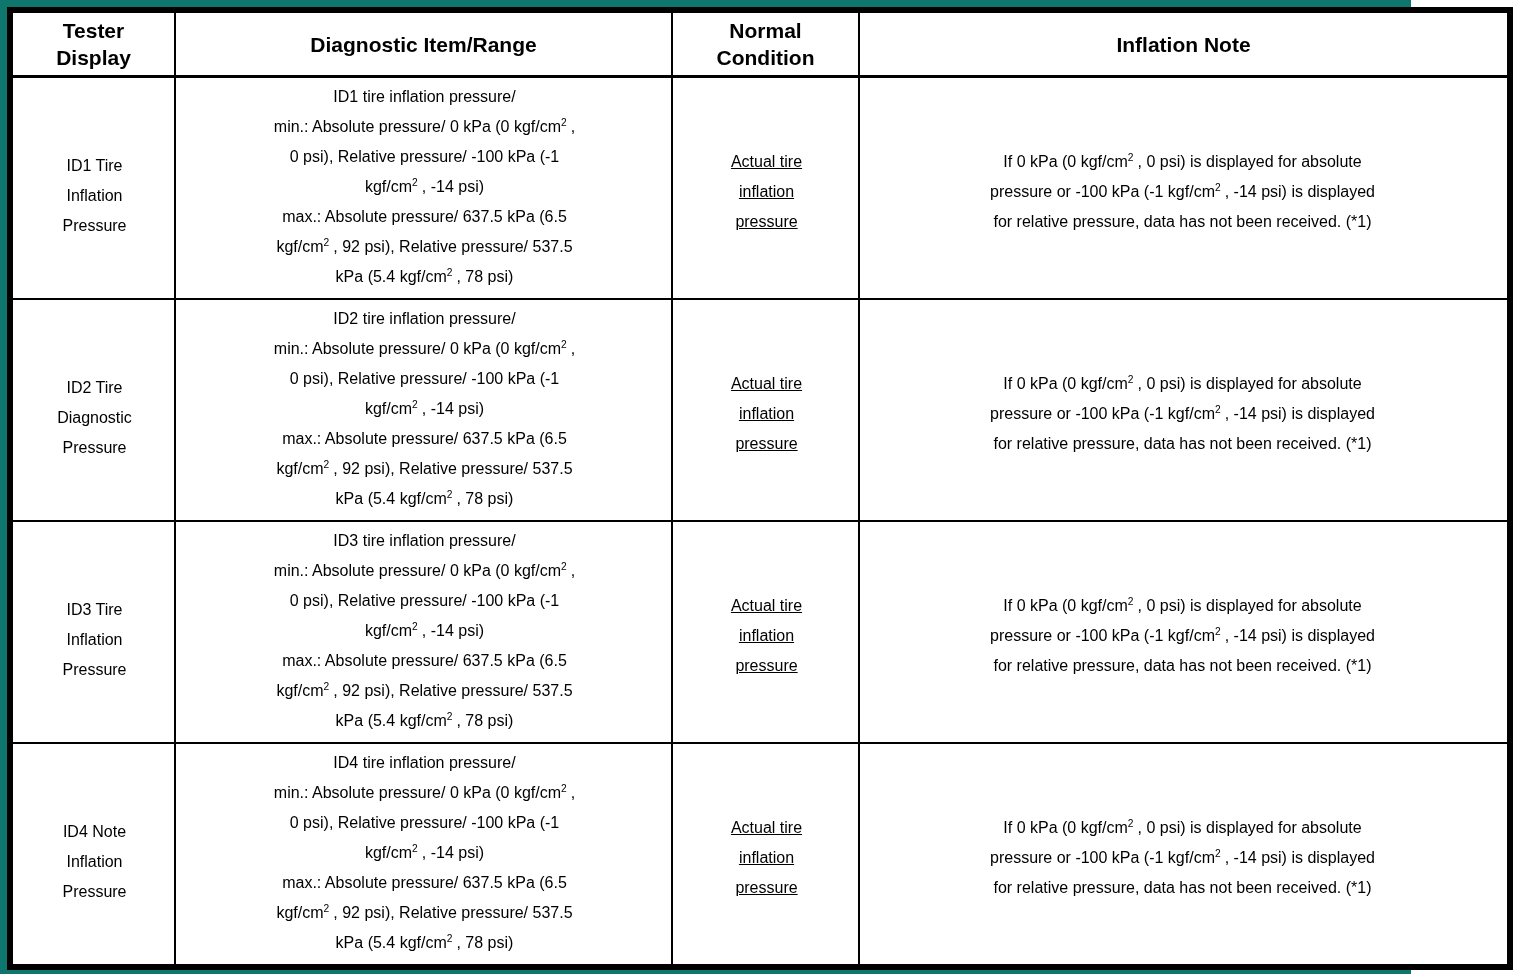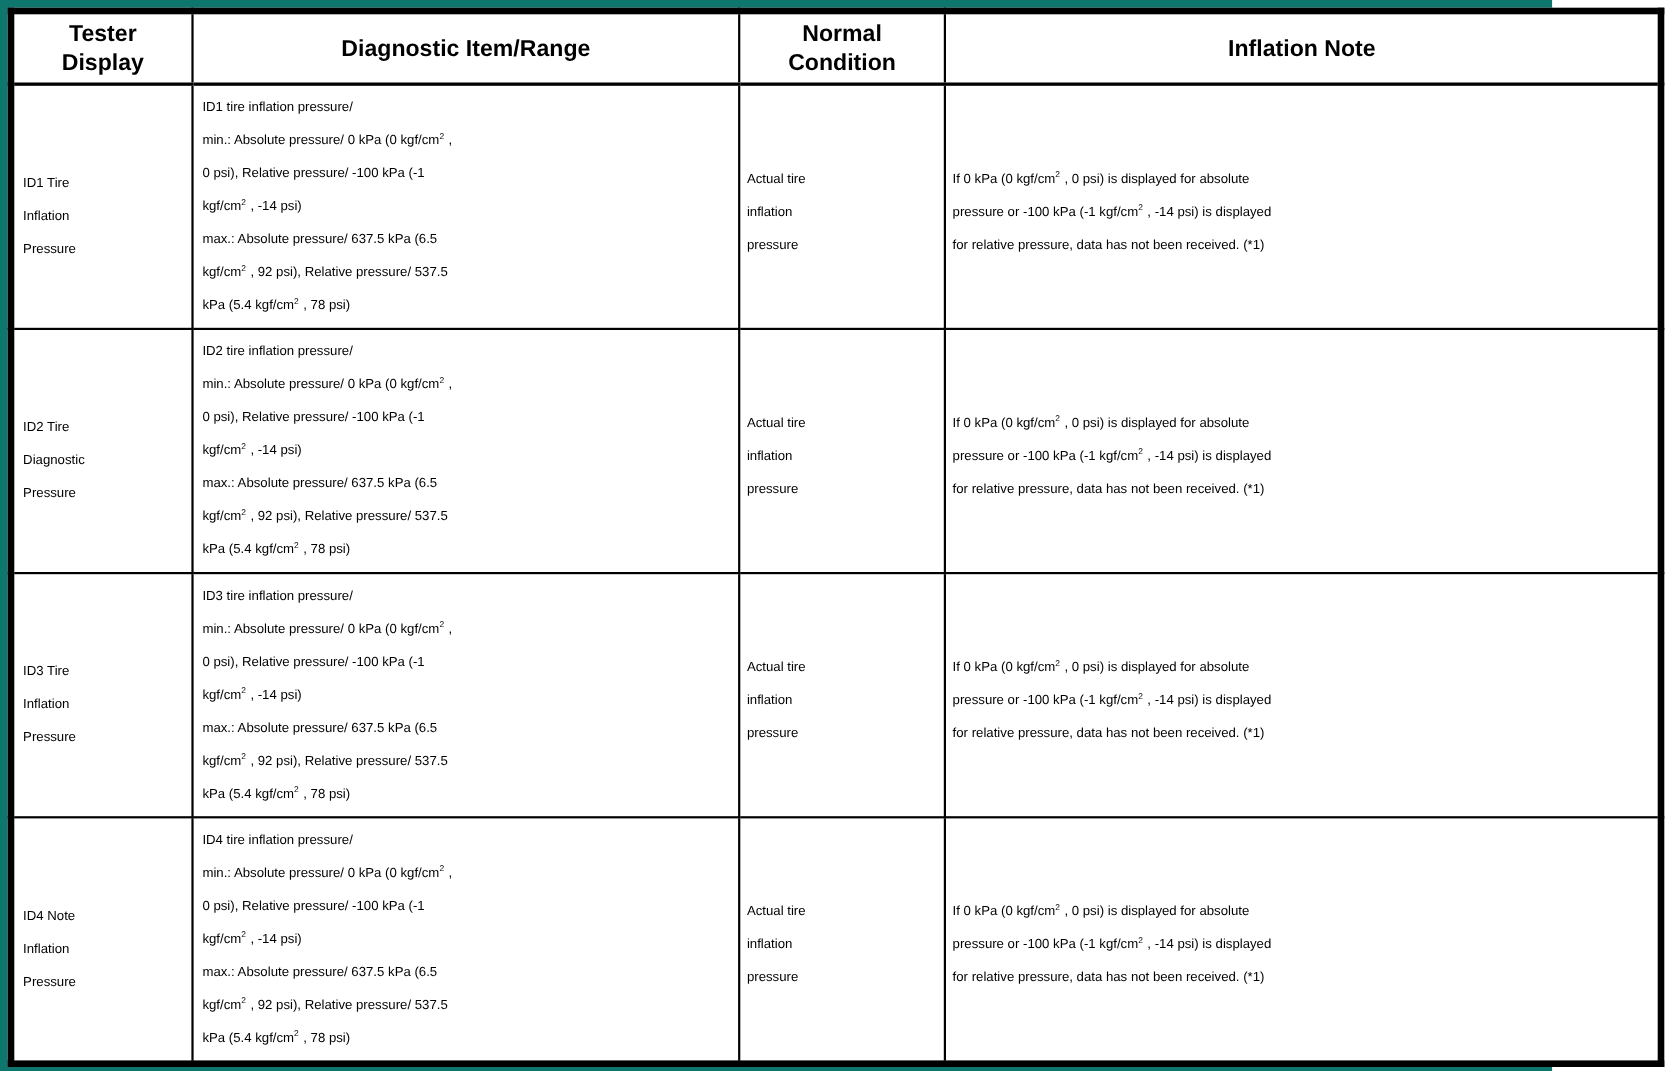--- a/index.html
+++ b/index.html
@@ -32,28 +32,28 @@
     border-bottom: 3px solid #000000;
     font-size: 21px;
     font-weight: bold;
     line-height: 27px;
     text-align: center;
     vertical-align: middle;
     height: 58px;
     padding: 2px 4px;
   }
   td {
-    font-size: 12px;
+    font-size: 16px;
     line-height: 30px;
-    text-align: left;
+    text-align: center;
     vertical-align: middle;
   }
   td.c1 { padding: 20px 6px 4px 8px; }
   td.c2 { vertical-align: top; padding: 4px 6px 6px 8px; }
-  td.c3 { padding: 12px 4px 4px 6px; }
+  td.c3 { padding: 12px 4px 4px 6px; text-decoration: underline; }
   td.c4 { padding: 12px 8px 4px 6px; }
   sup {
     font-size: 64%;
     line-height: 0;
     vertical-align: super;
     margin-right: 4px;
   }
 </style>
 </head>
 <body>

